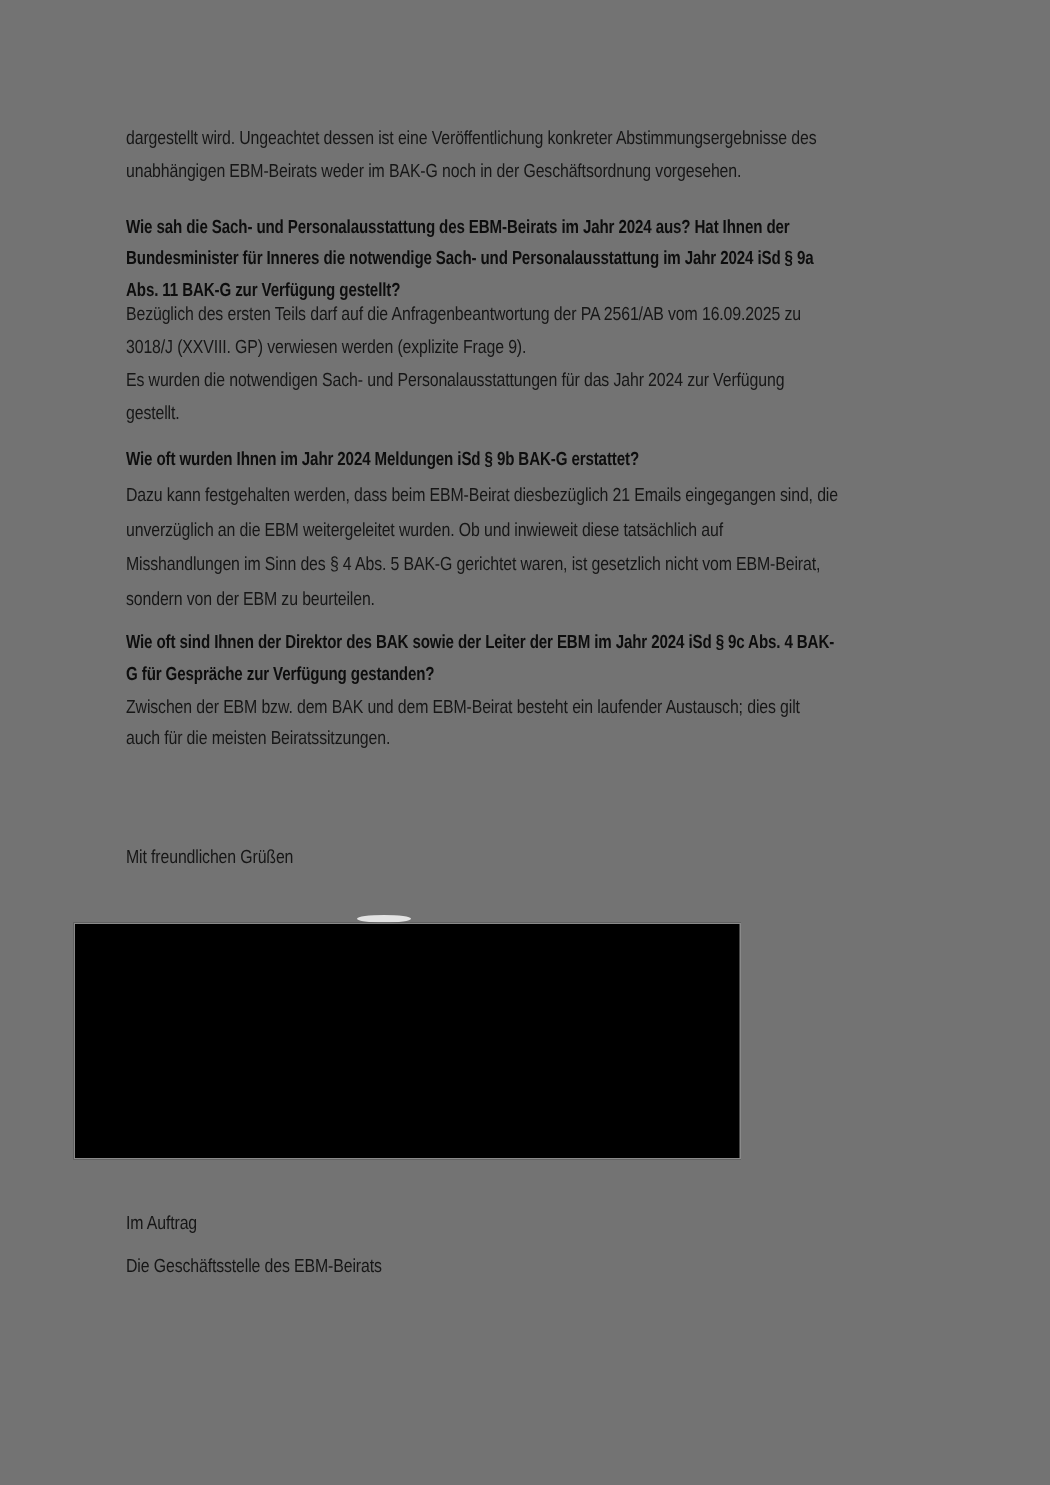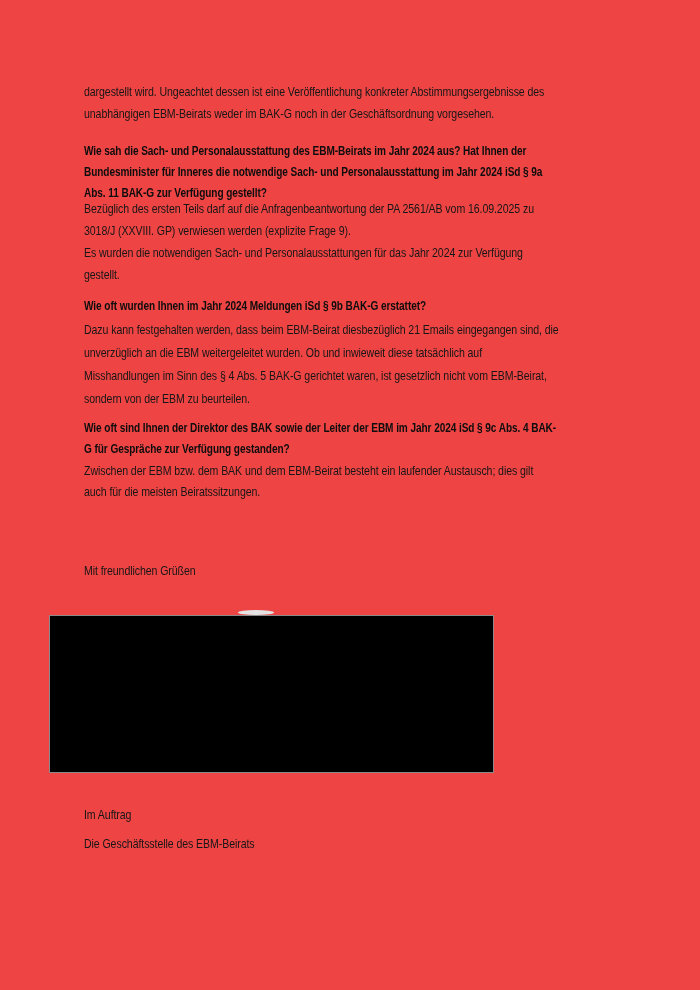--- a/index.html
+++ b/index.html
@@ -8,21 +8,21 @@
     background: #ffffff;
     font-family: "Liberation Sans", "DejaVu Sans", sans-serif;
     color: #111111;
     position: relative;
     overflow: hidden;
   }
   .page {
     position: absolute;
     left: 0; top: 0;
     width: 700px; height: 990px;
-    background: #ef4444;
+    background: #737373;
   }
   .text-block {
     position: absolute;
     left: 84px;
     font-size: 12.6px;
     line-height: 22px;
     letter-spacing: -0.1px;
     transform: scaleX(0.84);
     transform-origin: 0 0;
     color: #161616;

